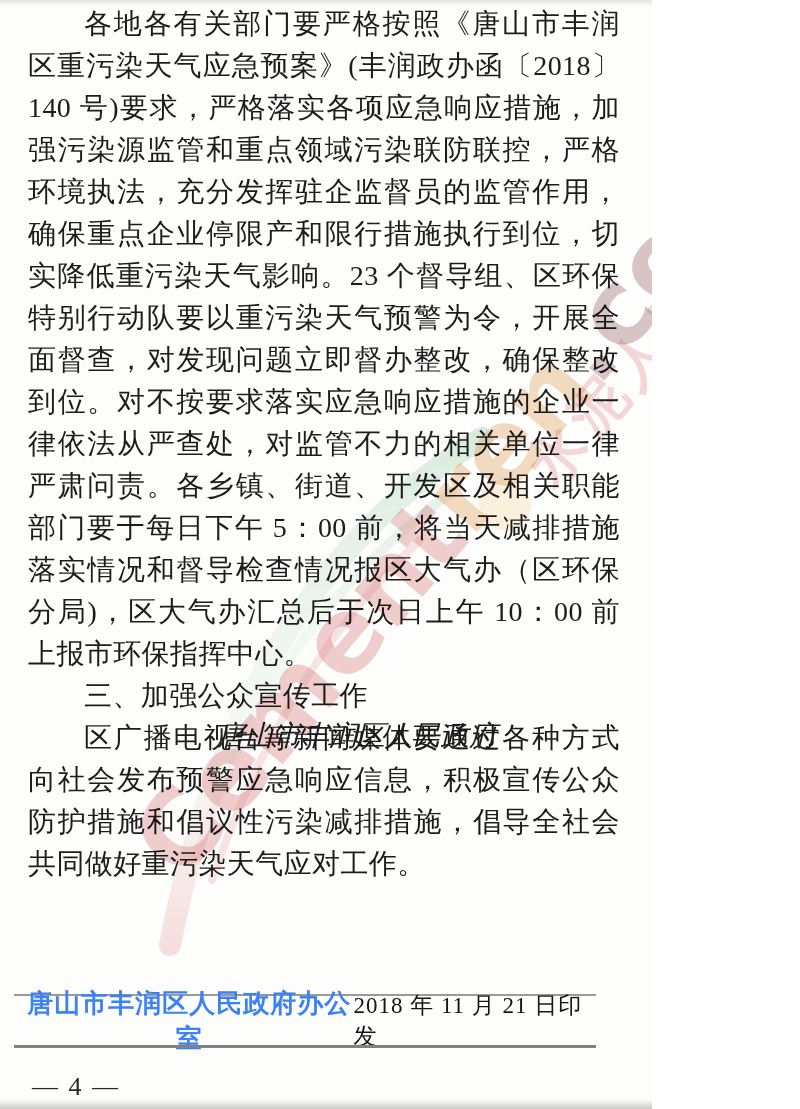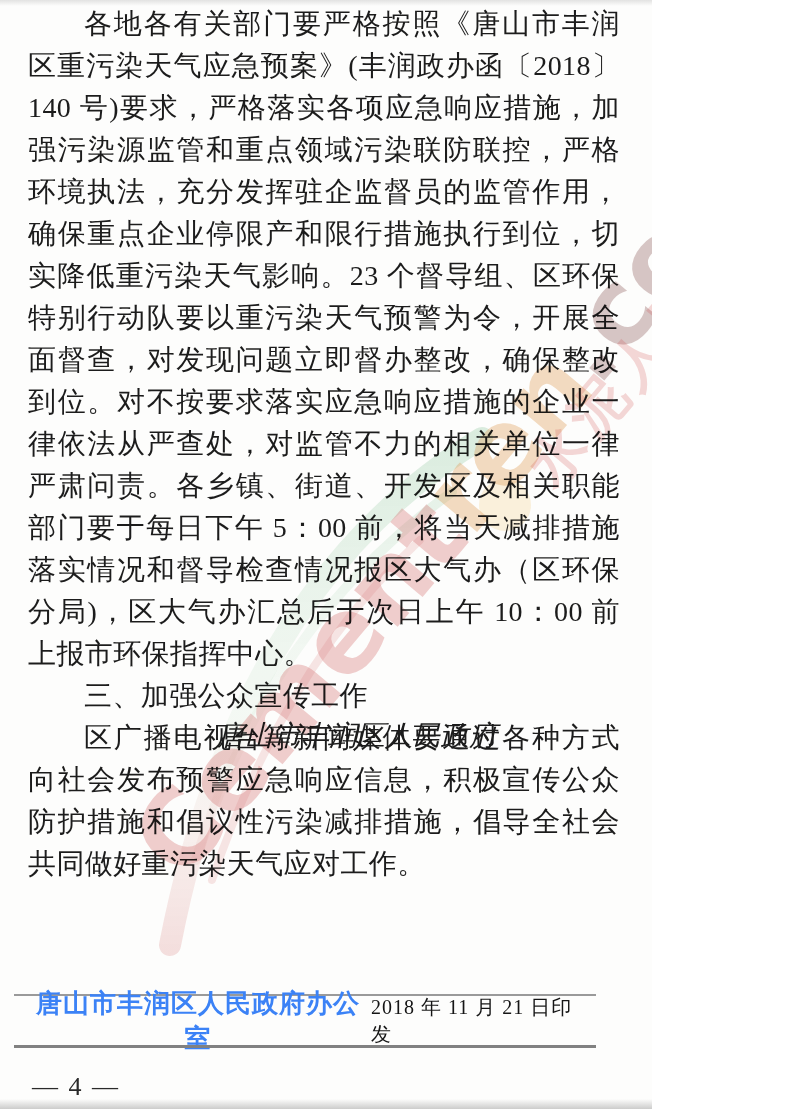--- a/index.html
+++ b/index.html
@@ -30,21 +30,21 @@
   .rule-top { top:994px; height:2px; background:#9a9a9a; }
   .rule-bottom { top:1045px; height:3px; background:#818181; }
   .footer-row {
     position:absolute; left:25px; right:62px; top:1003px; height:36px; z-index:1;
     display:flex; justify-content:space-between; align-items:center;
   }
   .footer-office {
     font-family:"Liberation Sans","DejaVu Sans",sans-serif;
     font-size:26px; font-weight:600; letter-spacing:1px; color:#3b82f6;text-align:center;
   }
-  .footer-date { font-size:20px; letter-spacing:1px; color:#151515; }
+  .footer-date { font-size:23px; letter-spacing:1px; color:#151515; }
   .page-number {
     position:absolute; left:32px; top:1072px; z-index:1;
     font-size:26px; letter-spacing:2px; color:#2a2a2a;
   }
 
   
   .watermark {
     position:absolute; inset:0; z-index:3; pointer-events:none;
     mix-blend-mode:multiply;
   }

